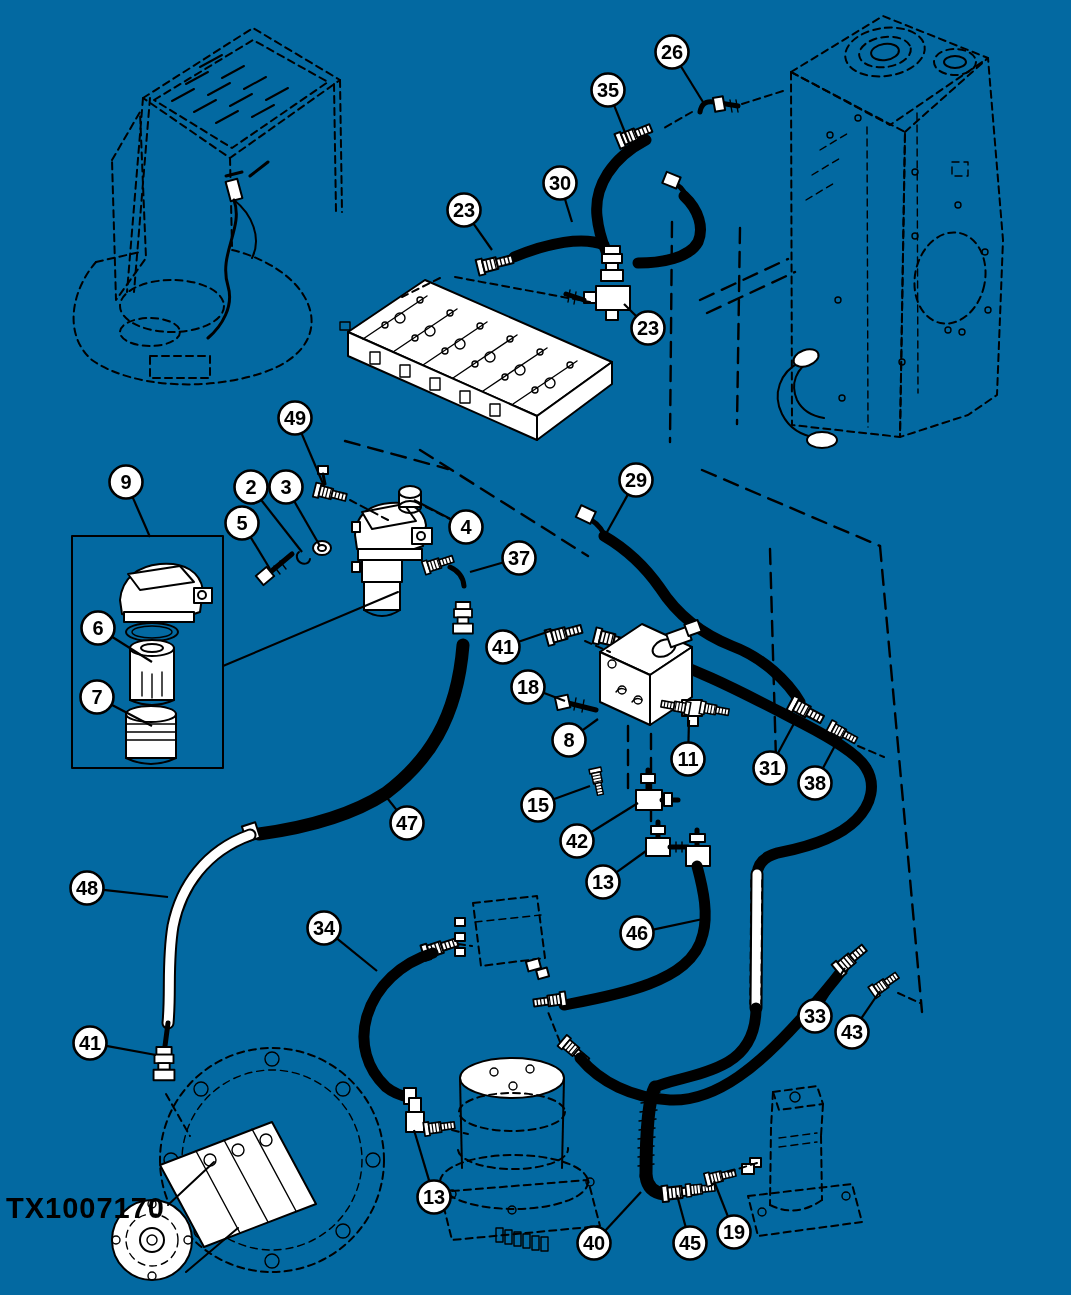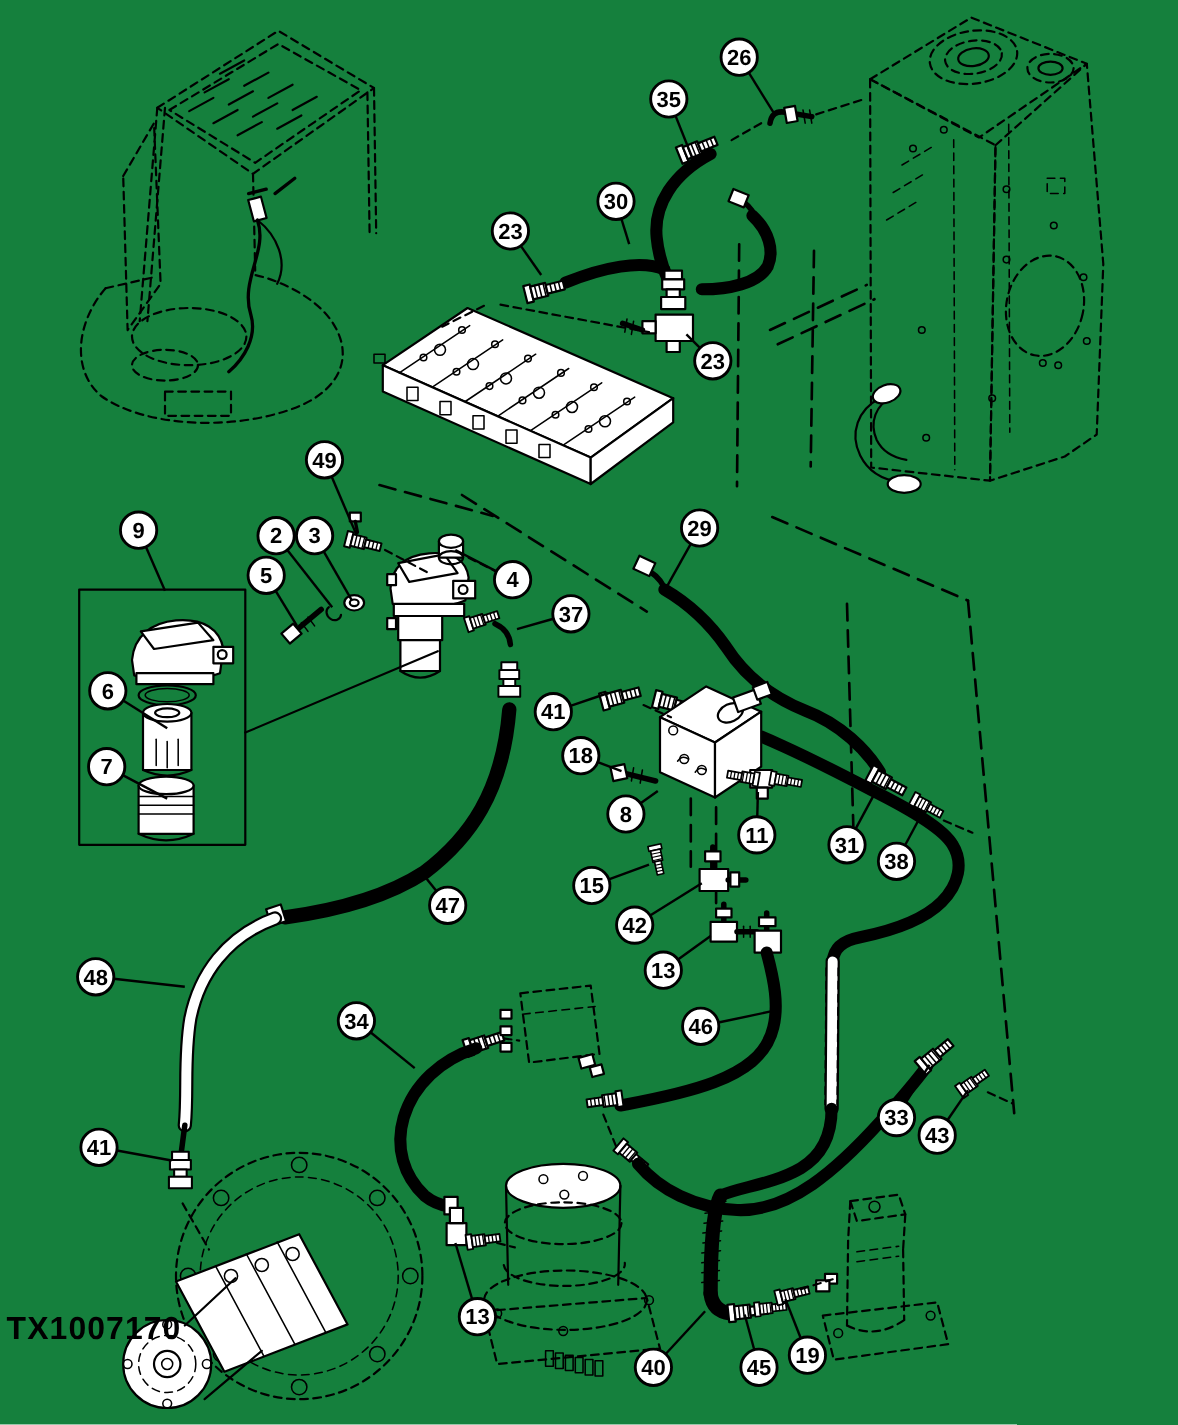--- a/index.html
+++ b/index.html
@@ -1,16 +1,16 @@
 <!DOCTYPE html>
 <html><head>
 <meta charset="utf-8">
 <style>
   html,body{margin:0;padding:0;background:#fff;}
-  #stage{position:relative;width:1071px;height:1295px;background:#15803d;overflow:hidden;
+  #stage{position:relative;width:1071px;height:1295px;background:#0369a1;overflow:hidden;
          font-family:"Liberation Sans",sans-serif;}
   svg{position:absolute;left:0;top:0;}
   .ln{stroke:#000;stroke-width:2;fill:none;stroke-linecap:round;stroke-linejoin:round;}
   .t1{stroke-width:1.4;}
   .t3{stroke-width:3;}
   .fw{fill:#fff;}
   .dsh{stroke-dasharray:7 5;}
   .ldsh{stroke-dasharray:15 9;stroke-width:2.4;}
   .h11{stroke:#000;stroke-width:11;fill:none;stroke-linecap:round;}
   .h13{stroke:#000;stroke-width:13;fill:none;stroke-linecap:round;}

